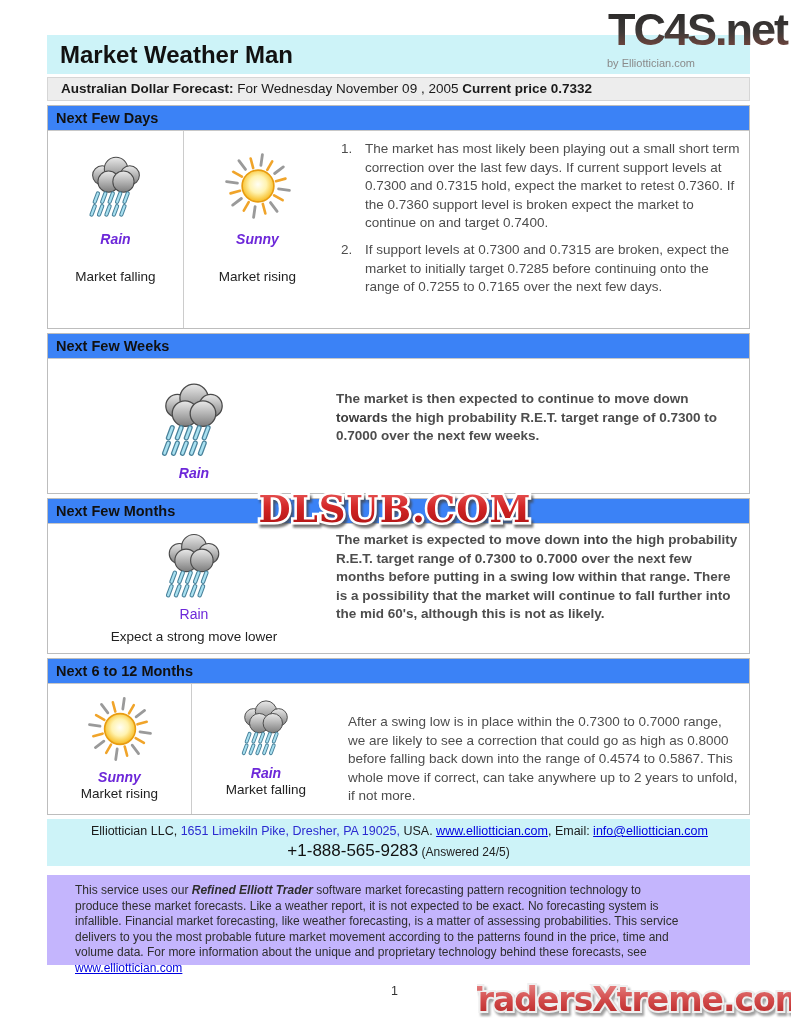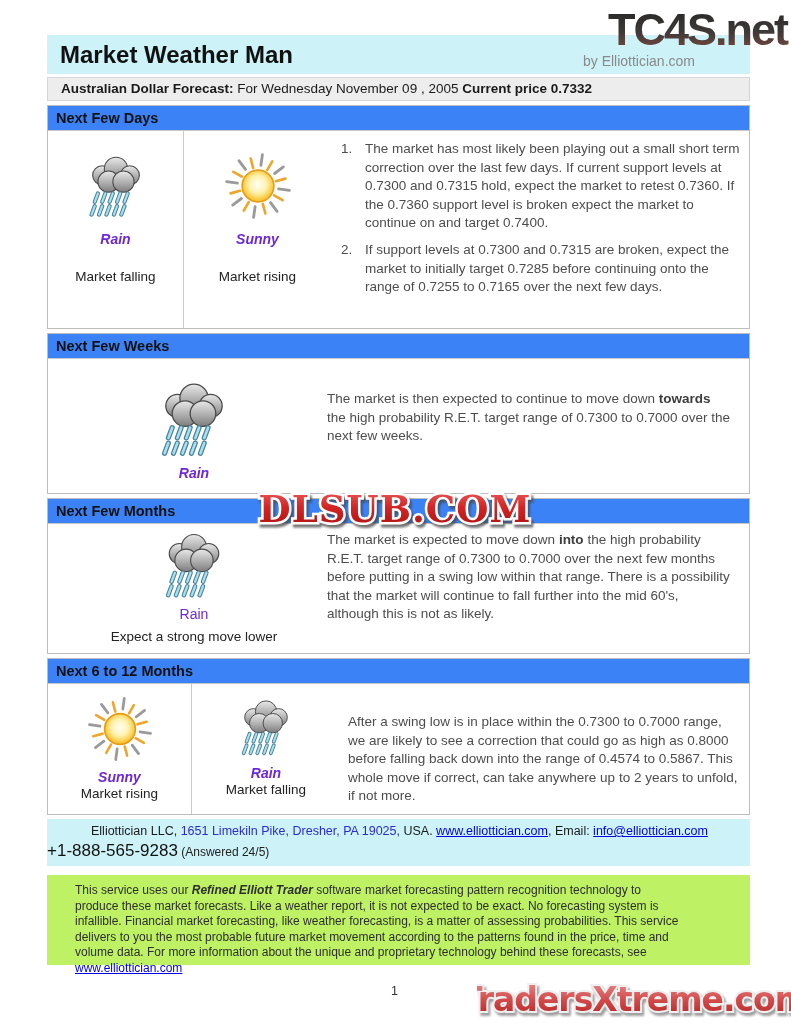--- a/index.html
+++ b/index.html
@@ -8,21 +8,21 @@
 
   
   .tc4s-logo { position:absolute; top:2px; right:0; width:210px; height:56px; z-index:5; }
   .tc4s-logo text { font-family:"Liberation Sans", sans-serif; font-weight:bold; letter-spacing:-2px; }
 
   
   .doc { position:absolute; left:47px; top:35px; width:703px; }
 
   .title-bar { background:#cdf3f8; height:39px; position:relative; }
   .title-bar h1 { font-size:24px; font-weight:bold; color:#111; padding:6px 0 0 13px; letter-spacing:0; }
-  .byline { position:absolute; right:55px; bottom:5px; font-size:14px; color:#8a8a8a; }
+  .byline { position:absolute; right:55px; bottom:5px; font-size:11px; color:#8a8a8a; }
 
   .forecast-bar { margin-top:3px; background:#ededed; border:1px solid #d6d6d6; height:24px;
     font-size:13.5px; color:#1a1a1a; padding-left:13px; line-height:22px; white-space:nowrap; }
   .forecast-bar b { font-weight:bold; }
 
   .section { margin-top:4px; border:1px solid #bdbdbd; }
   .section-h { background:#3b82f6; border-bottom:1px solid #c8c8c8; height:25px;
     font-size:14.5px; font-weight:bold; color:#111; padding:4px 0 0 8px; }
 
   .s-content { background:#ffffff; position:relative; }
@@ -46,42 +46,42 @@
   .li { display:flex; margin-bottom:8px; }
   .li .num { width:24px; flex:none; }
   .li .itext { flex:1; }
 
   
   .s2 .s-content { height:134px; }
   .s3 .s-content { height:129px; }
   .iconblock { position:absolute; left:0; text-align:center; width:292px; }
   .s2 .iconblock { top:20px; }
   .s3 .iconblock { top:6px; }
-  .floattext { position:absolute; left:279px; width:404px; }
+  .floattext { position:absolute; left:288px; width:404px;font-weight:bold; }
   .s2 .floattext { top:31px; }
   .s3 .floattext { top:7px; }
 
   
   .s4 .s-content { height:130px; }
   .s4 .cell1 { width:144px; border-right:1px solid #cccccc; padding-top:11px; }
   .s4 .cell2 { width:148px; padding-top:13px; }
   .s4 .lab { margin-top:2px; }
   .s4 .cap { margin-top:1px; }
   .s4 .textcol { flex:1; padding:29px 10px 0 8px; }
 
   
   .contact-bar { margin-top:4px; background:#cdf3f8; height:47px; padding-top:5px; }
   .contact-line { font-size:12.5px; color:#1a1a1a; padding-left:44px; }
   .addr { color:#2b2bd0; }
   a.lnk { color:#0000e0; text-decoration:underline; cursor:pointer; }
-  .phone-line { margin-top:3px; }
+  .phone-line { text-align:center; margin-top:3px; }
   .phone { font-size:17px; color:#111; }
   .answered { font-size:12px; color:#222; }
 
-  .disclaimer { margin-top:9px; background:#bef264; height:90px; padding:8px 70px 0 28px;
+  .disclaimer { margin-top:9px; background:#c4b5fd; height:90px; padding:8px 70px 0 28px;
     font-size:12px; line-height:15.6px; color:#2e2e2e; }
   .disclaimer b i { font-weight:bold; }
 
   .page-num { position:absolute; left:391px; top:984px; font-size:12.5px; color:#333; }
 
   
   .wm-mid { position:absolute; left:256px; top:484px; z-index:6;
     filter:drop-shadow(2px 3px 1px rgba(70,70,70,0.75)); }
   .wm-mid text { font-family:"DejaVu Serif", serif; font-weight:bold; letter-spacing:1px; }
   .wm-bottom { position:absolute; right:0; top:976px; z-index:6;

